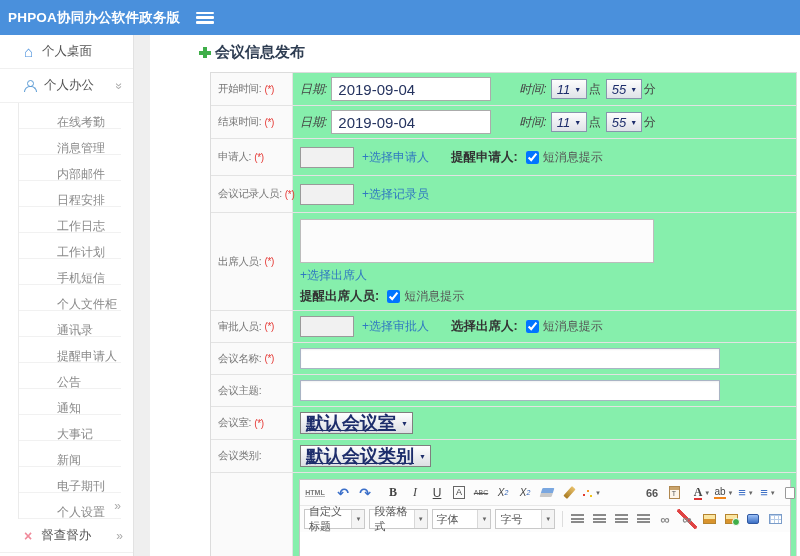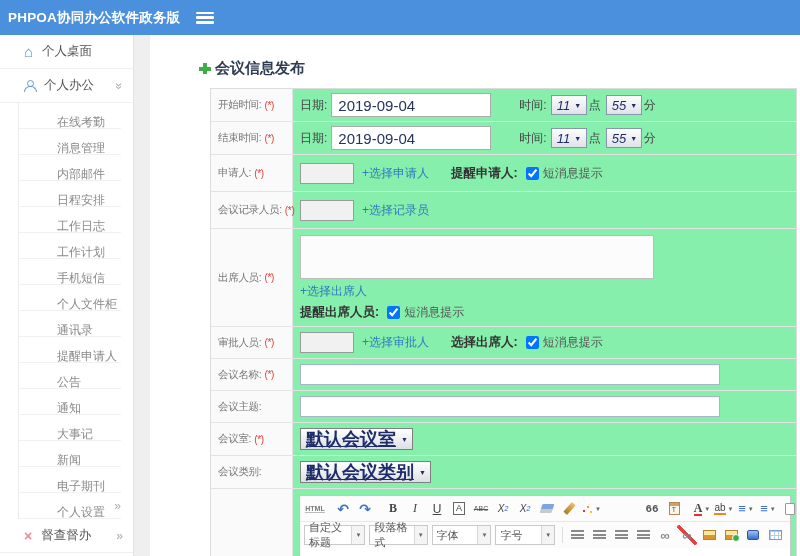--- a/index.html
+++ b/index.html
@@ -33,39 +33,39 @@
     border:1.2px solid #5b9bd5; border-bottom:none; border-radius:6px 6px 0 0; }
   .icon-shuffle { color:#f08a9b; font-size:14px; font-weight:bold; line-height:1; }
   .submenu { margin-left:18px; border-left:1px solid #ebebeb; }
   .submenu li { list-style:none; height:26px; line-height:26px; padding-left:38px;
     font-size:12px; color:#8a8a8a; border-bottom:1px solid #f1f1f1; margin-right:12px;
     white-space:nowrap; cursor:pointer; display:flex; align-items:center; }
   .submenu li .slabel { flex:0 0 auto;margin-top:12px; }
   .submenu li .chev { margin-left:auto; }
 
   
-  .page-head { display:flex; align-items:center; margin:24px 0 10px 48px; }
+  .page-head { display:flex; align-items:center; margin:8px 0 10px 48px; }
   .icon-plus { width:13px; height:13px; margin-right:4px; position:relative; }
   .icon-plus::before { content:""; position:absolute; left:5px; top:1px; width:4px; height:11px; background:#3fae49; }
   .icon-plus::after { content:""; position:absolute; left:1px; top:5px; width:12px; height:4px; background:#3fae49; }
   .page-title { font-size:15px; font-weight:bold; color:#2e3d52; }
 
   
   .ftable { margin-left:60px; width:587px; border:1px solid #dcdcdc; border-bottom:none; }
   .frow { display:flex; border-bottom:1px solid #e3e3e3; background:#86efac; }
   .lbl { flex:0 0 82px; width:82px; background:#fafafa; border-right:1px solid #e3e3e3;
     display:flex; align-items:center; padding-left:7px; font-size:10.5px; color:#777;
     white-space:nowrap; letter-spacing:-0.3px; }
   .lbl .req { color:#e53935; margin-left:3px; font-size:10px; }
   .cell { flex:1; display:flex; align-items:center; padding-left:7px; font-size:12px; color:#333; }
   .cell-col { flex:1; display:flex; flex-direction:column; justify-content:flex-start;
     padding:6px 0 5px 7px; font-size:12px; color:#333; }
   .h33 { min-height:33px; } .h37 { min-height:37px; } .h32 { min-height:32px; }
 
-  .flbl { color:#444; margin-right:4px; white-space:nowrap; }
+  .flbl { color:#444; margin-right:4px; white-space:nowrap;font-style:italic; }
   .unit { color:#444; margin:0 5px 0 2px; }
   .date-input { width:160px; height:24px; border:1px solid #ababab; padding:0 6px;
     font-size:15px; color:#25335f; font-family:inherit; }
   .tgap { margin-left:28px; }
   .mini-sel { height:20px; min-width:36px; border:1px solid #8795ad; background:linear-gradient(#fdfdfd,#dfe2e8);
     display:inline-flex; align-items:center; padding:0 3px 0 5px; cursor:pointer; }
   .mini-sel .val { color:#1d2d6b; font-size:13px;font-style:italic; }
   .sel-arr { font-size:7px; color:#1d2d6b; margin-left:4px; }
   .small-input { width:54px; height:21px; border:1px solid #9a9a9a; background:#f1f1f1; padding:0 4px; font-family:inherit; }
   .sel-link { color:#3079c0; text-decoration:none; margin-left:8px; white-space:nowrap; }
@@ -99,21 +99,21 @@
   .g-supsub { font-size:10px; font-style:italic; }
   .g-supsub sup,.g-supsub sub { font-size:7px; color:#2a5db0; }
   .icon-eraser { width:12px; height:9px; transform:skewX(-18deg); border-radius:1px;
     background:linear-gradient(180deg,#7aa7e0 0 55%,#c9c9c9 55%); }
   .icon-brush { width:5px; height:13px; transform:rotate(42deg); border-radius:1px;
     background:linear-gradient(#e8c06a,#a97b23); }
   .icon-dots { width:12px; height:11px;
     background:radial-gradient(circle 2px at 3px 8px,#e23b2e 60%,transparent 65%),
                radial-gradient(circle 2px at 7px 4px,#f59a23 60%,transparent 65%),
                radial-gradient(circle 2px at 10px 9px,#f0c419 60%,transparent 65%); }
-  .g-quote { font-family:Liberation Mono, monospace; font-weight:bold; font-size:11px; color:#555;margin-left:40px; }
+  .g-quote { font-family:Liberation Sans, sans-serif; font-weight:bold; font-size:11px; color:#555;margin-left:40px; }
   .icon-clip { width:11px; height:13px; border:1px solid #b08850; background:#fdf6ea;
     box-shadow:inset 0 3px 0 #c9a36a; display:flex; align-items:flex-end; justify-content:center;
     font-size:7px; color:#555; line-height:8px; }
   .g-fore { font-family:"Liberation Serif",serif; font-weight:bold; border-bottom:2px solid #d33; line-height:12px; }
   .g-hilite { font-size:10px; border-bottom:2px solid #f08519; line-height:11px; }
   .g-list { color:#3f71c6; font-size:13px; font-weight:bold; }
   .dd { font-size:6px; color:#666; margin-left:2px; }
   .icon-page { width:10px; height:12px; border:1px solid #9a9a9a; background:#fff; border-radius:1px; }
   .icon-monitor { width:14px; height:10px; border:1px solid #3a6bc0; border-radius:1px;
     background:linear-gradient(#bcd6ff,#5d8ede); box-shadow:0 2px 0 -1px #3a6bc0; }

